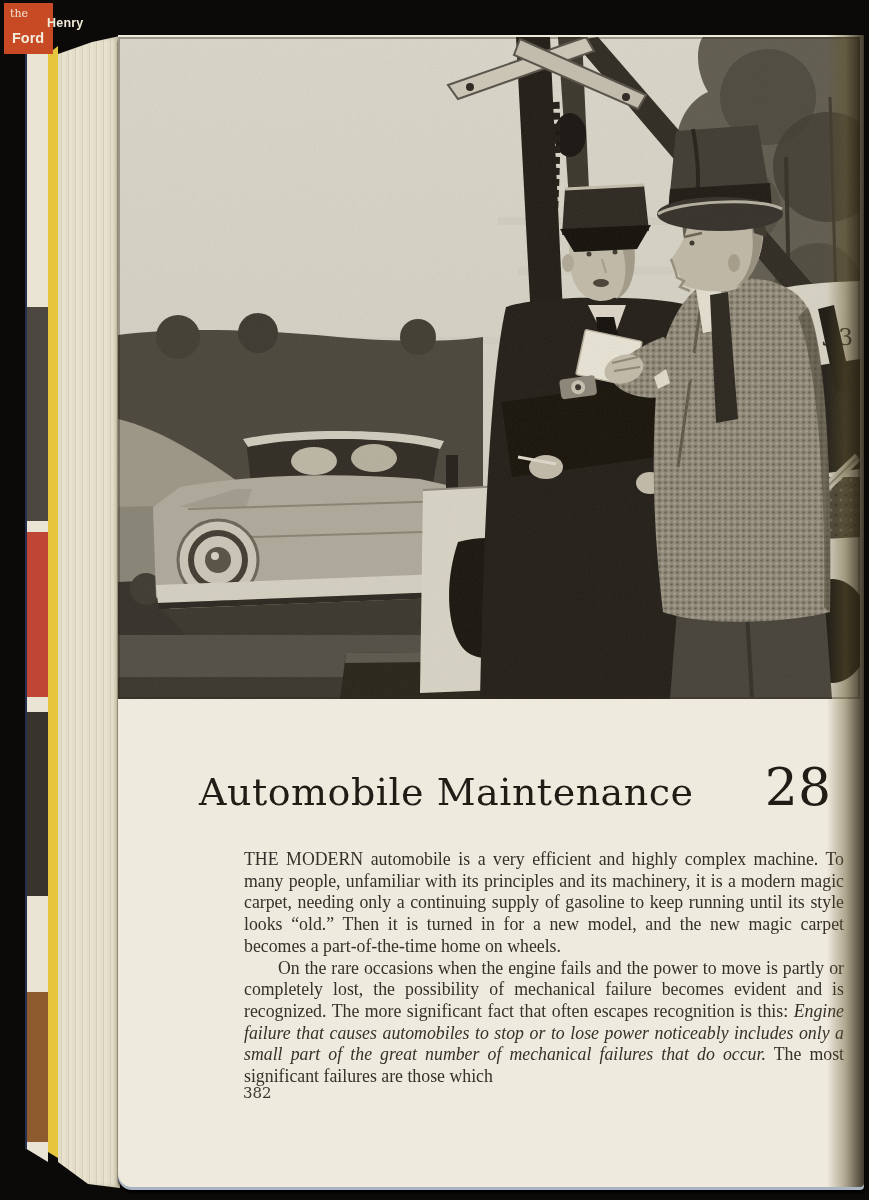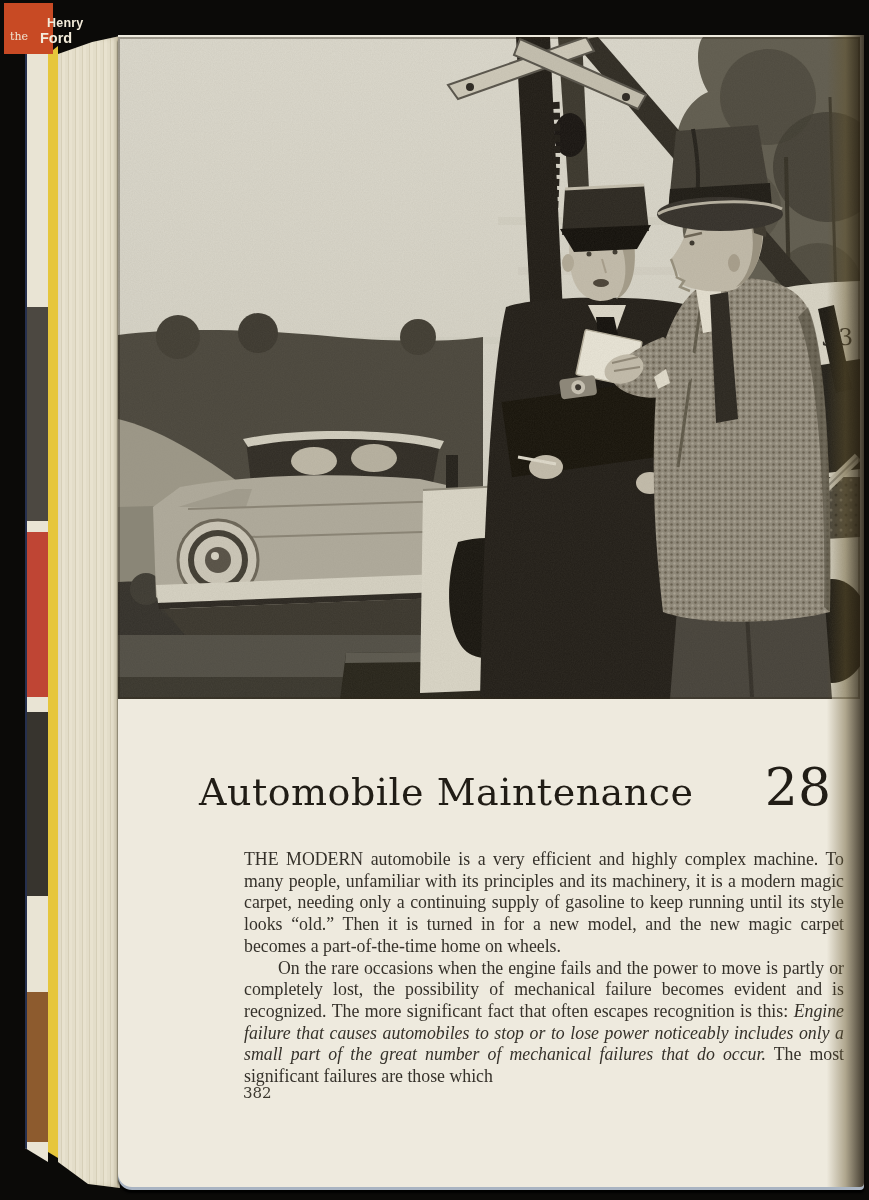--- a/index.html
+++ b/index.html
@@ -10,23 +10,23 @@
   *{margin:0;padding:0;box-sizing:border-box;}
   html,body{width:869px;height:1200px;}
   body{background:#0b0a08;position:relative;overflow:hidden;
        font-family:"Liberation Serif",serif;}
 
   
   .hf-badge{position:absolute;left:4px;top:3px;width:49px;height:51px;
     background:var(--badge-orange);color:#f3ecdb;z-index:30;
     font-family:"Liberation Sans",sans-serif;}
   .hf-the{position:absolute;left:6px;top:4px;font-size:11px;
-    font-family:"DejaVu Serif",serif;color:#f0e6d2;margin-top:23px;}
+    font-family:"DejaVu Serif",serif;color:#f0e6d2;}
   .hf-henry{position:absolute;left:15px;top:13px;font-size:12.5px;font-weight:bold;letter-spacing:.2px;padding-left:28px;}
-  .hf-ford{position:absolute;left:8px;top:27px;font-size:14.5px;font-weight:bold;margin-left:28px;}
+  .hf-ford{position:absolute;left:8px;top:27px;font-size:14.5px;font-weight:bold;}
 
   
   .spine-strip{position:absolute;left:25px;top:40px;width:23px;height:1122px;
     background:#e9e4d4;border-left:2px solid #26304e;z-index:4;
     clip-path:polygon(0 8px,100% 0,100% 100%,0 calc(100% - 14px));}
   .band{position:absolute;left:0;width:100%;}
   .band-grey1{top:267px;height:214px;background:var(--band-grey);}
   .band-red{top:492px;height:165px;background:var(--band-red);}
   .band-grey2{top:672px;height:184px;background:var(--band-charcoal);}
   .band-brown{top:952px;height:150px;background:var(--band-brown);}

